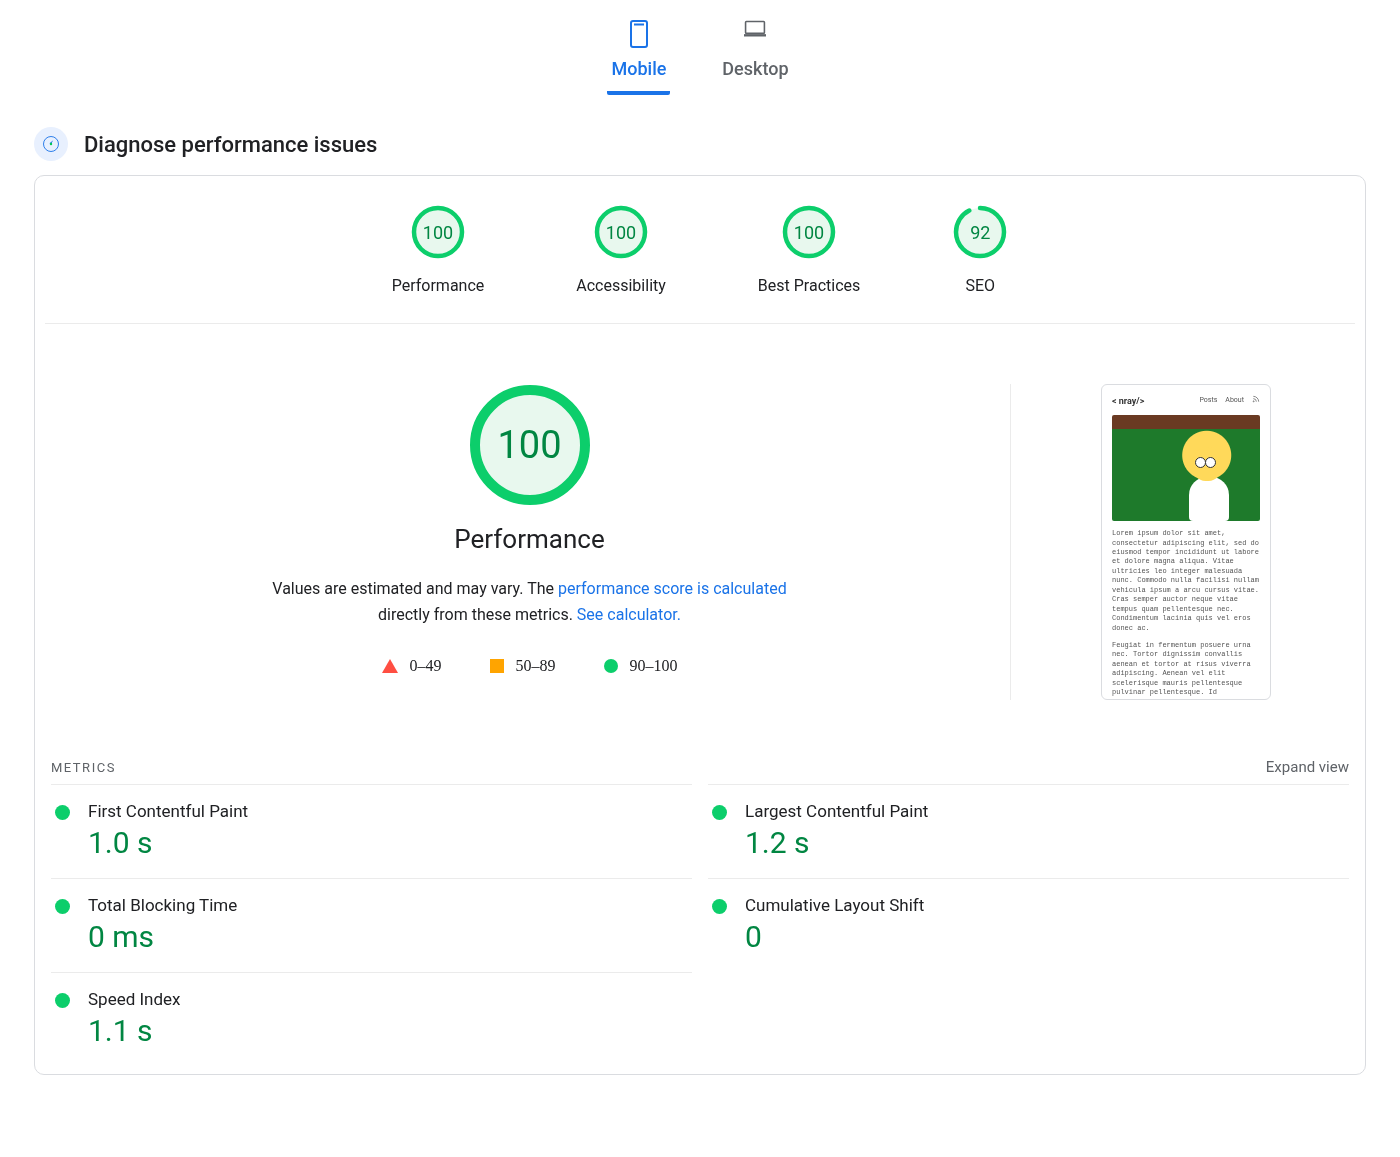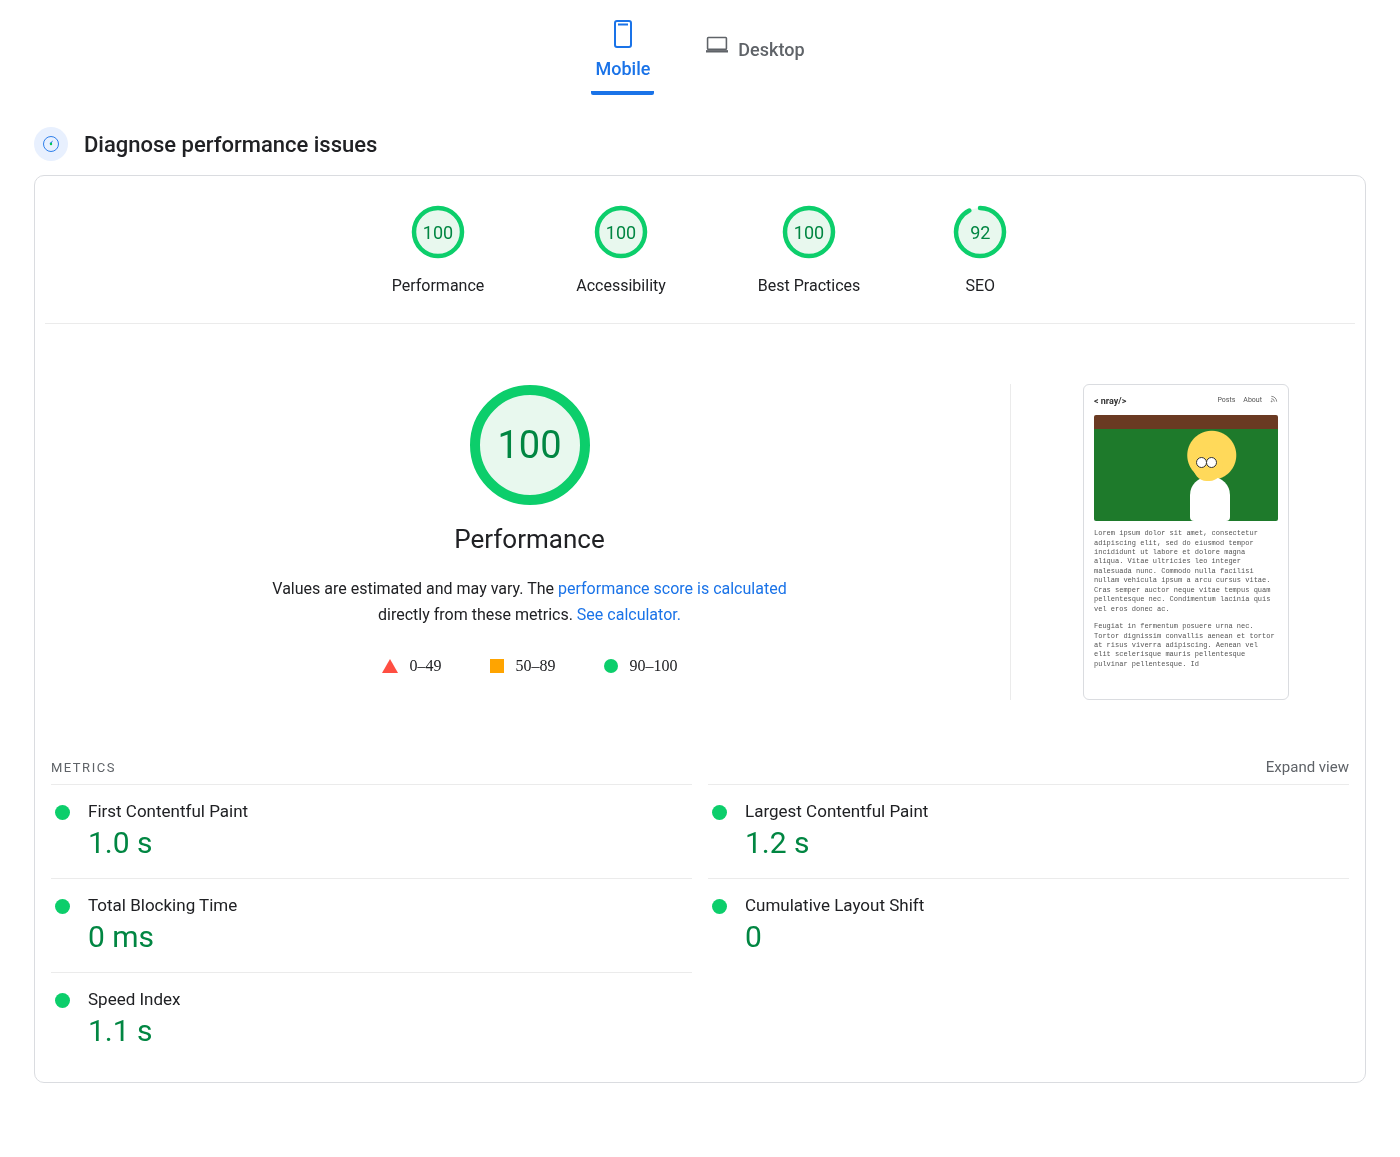--- a/index.html
+++ b/index.html
@@ -14,30 +14,30 @@
     --body:#202124;
   }
   *{box-sizing:border-box;}
   html,body{margin:0;padding:0;background:#fff;font-family:-apple-system,BlinkMacSystemFont,"Segoe UI",Roboto,Helvetica,Arial,sans-serif;color:var(--body);}
   body{width:1400px;}
 
   
   .tabs{display:flex;justify-content:center;gap:48px;padding-top:14px;}
   .tab{display:flex;align-items:center;gap:10px;padding:6px 4px 12px;cursor:pointer;font-size:18px;font-weight:500;border-bottom:4px solid transparent;border-radius:2px;}
   .tab.active{color:var(--blue);border-bottom-color:var(--blue);flex-direction:column;}
-  .tab.inactive{color:var(--grey-text);}
+  .tab.inactive{color:var(--grey-text);flex-direction:column;}
   .device-icon{width:22px;height:28px;display:inline-block;}
 
   
   .section-header{display:flex;align-items:center;gap:16px;margin:32px 0 14px 34px;}
   .compass-badge{width:34px;height:34px;border-radius:50%;background:#e8f0fe;display:flex;align-items:center;justify-content:center;}
   .section-header h2{font-size:22px;font-weight:500;margin:0;color:var(--body);}
 
   
-  .card{margin:0 34px 0 34px;border:1px solid var(--grey-border);border-radius:10px;padding:22px 10px 16px;}
+  .card{margin:0 34px 0 34px;border:1px solid var(--grey-border);border-radius:10px;padding:22px 10px 8px;}
 
   
   .gauge-row{display:flex;justify-content:center;gap:92px;border-bottom:1px solid #ebebeb;padding:6px 0 28px;}
   .gauge-item{text-align:center;cursor:pointer;}
   .gauge-label{margin-top:16px;font-size:16px;color:var(--body);}
 
   
   .donut-sm{width:56px;height:56px;margin:0 auto;position:relative;}
   .donut-sm svg{transform:rotate(-90deg);}
   .donut-sm .val{position:absolute;inset:0;display:flex;align-items:center;justify-content:center;font-size:18px;font-weight:400;color:var(--green-dark);}
@@ -56,21 +56,21 @@
   .perf-desc a{color:var(--blue);text-decoration:none;cursor:pointer;}
 
   
   .legend{display:flex;justify-content:center;gap:48px;margin-top:30px;font-size:16px;font-family:Liberation Serif, serif;}
   .legend-item{display:flex;align-items:center;gap:12px;}
   .tri{width:0;height:0;border-left:8px solid transparent;border-right:8px solid transparent;border-bottom:14px solid var(--red);}
   .sq{width:14px;height:14px;background:var(--orange);}
   .ci{width:14px;height:14px;border-radius:50%;background:var(--green);}
 
   
-  .phone{width:206px;height:316px;border:1px solid var(--grey-border);border-radius:6px;background:#fff;padding:10px 10px 6px;font-size:7px;color:#333;overflow:hidden;line-height:1.35;}
+  .phone{width:170px;height:316px;border:1px solid var(--grey-border);border-radius:6px;background:#fff;padding:10px 10px 6px;font-size:7px;color:#333;overflow:hidden;line-height:1.35;}
   .phone-head{display:flex;justify-content:space-between;align-items:center;margin-bottom:8px;}
   .phone-logo{font-weight:700;font-size:9px;}
   .phone-nav{display:flex;gap:8px;font-size:7px;color:#555;align-items:center;}
   .phone-img{width:100%;height:106px;border-radius:2px;background:
      linear-gradient(#6a3a22,#6a3a22) 0 0/100% 14px no-repeat,
      radial-gradient(circle at 64% 38%, #ffd95a 0 24px, transparent 25px),
      linear-gradient(#1e7a2b,#1e7a2b);
      position:relative;}
   .homer-body{position:absolute;bottom:0;left:52%;width:40px;height:44px;background:#fff;border-radius:18px 18px 4px 4px;}
   .homer-head{position:absolute;bottom:40px;left:54%;width:30px;height:34px;background:#ffd95a;border-radius:50% 50% 45% 45%;}

